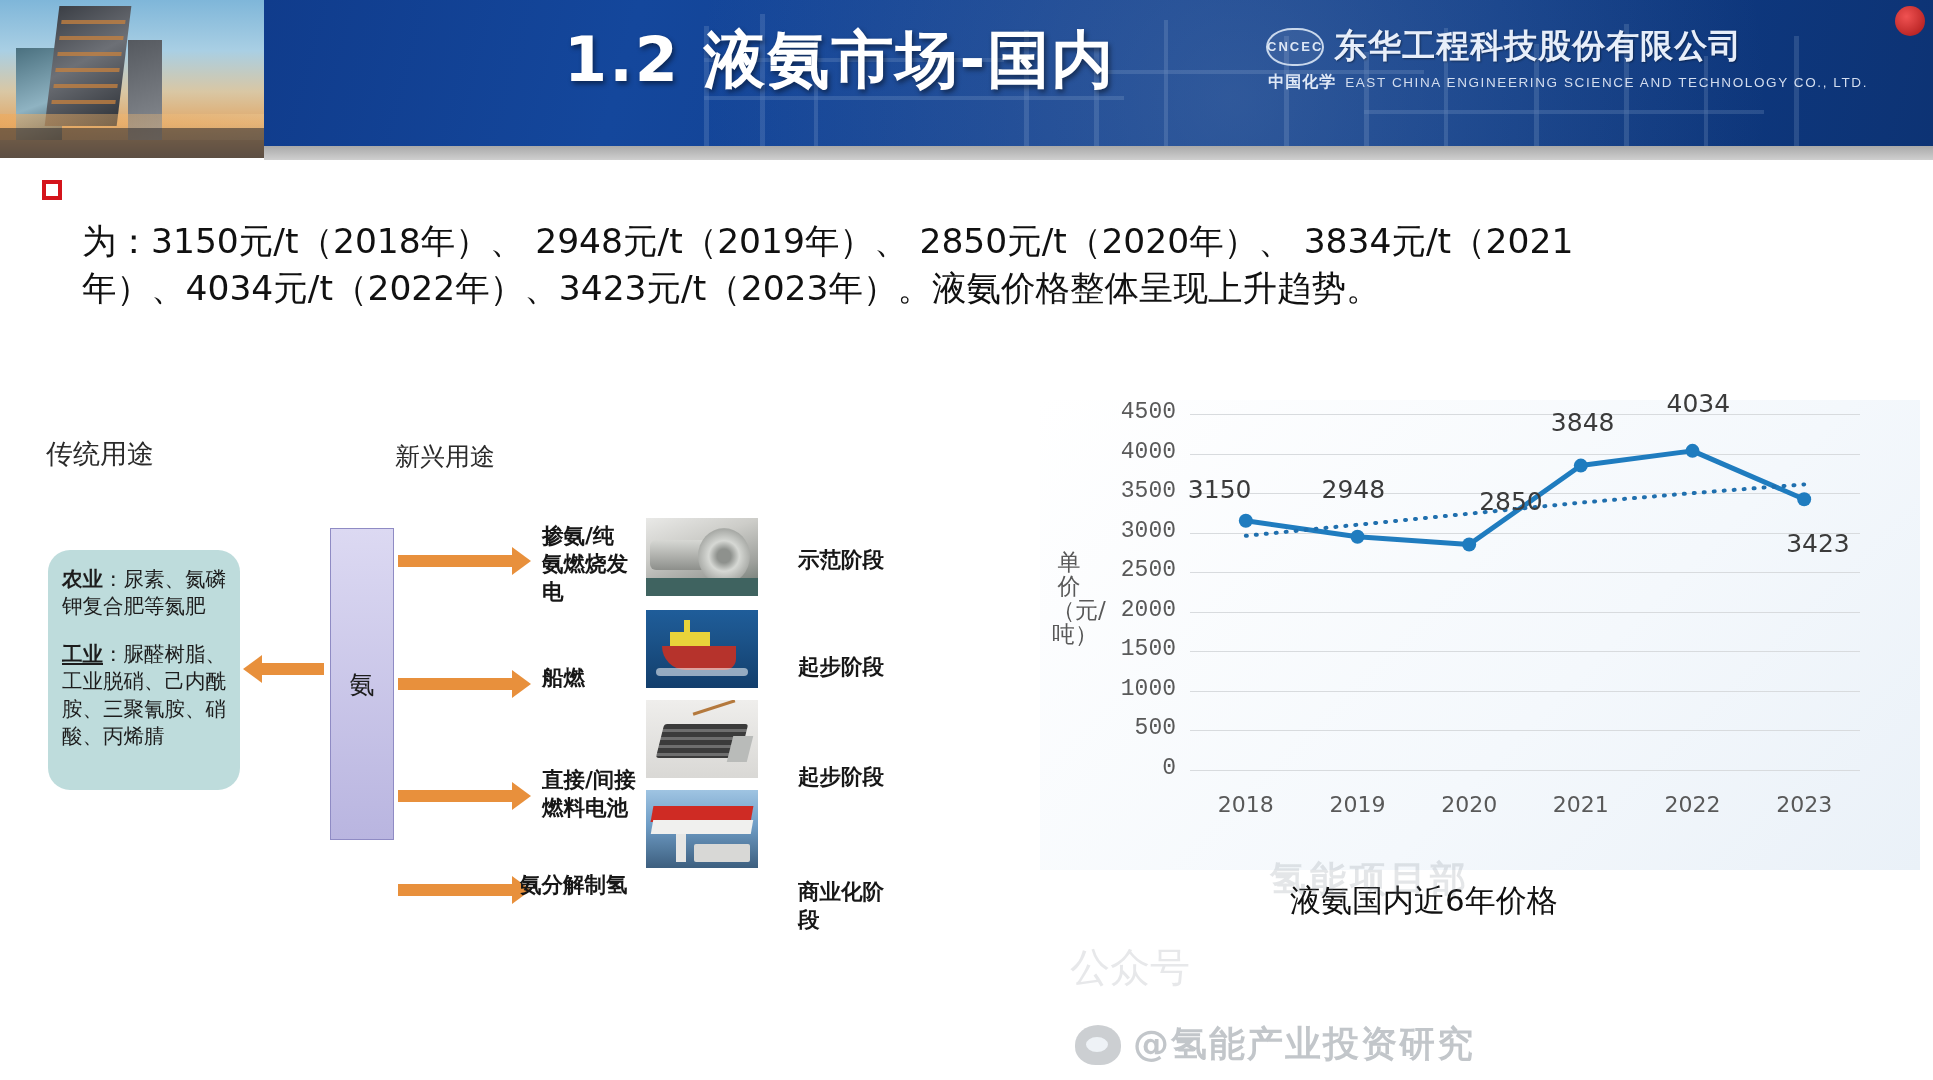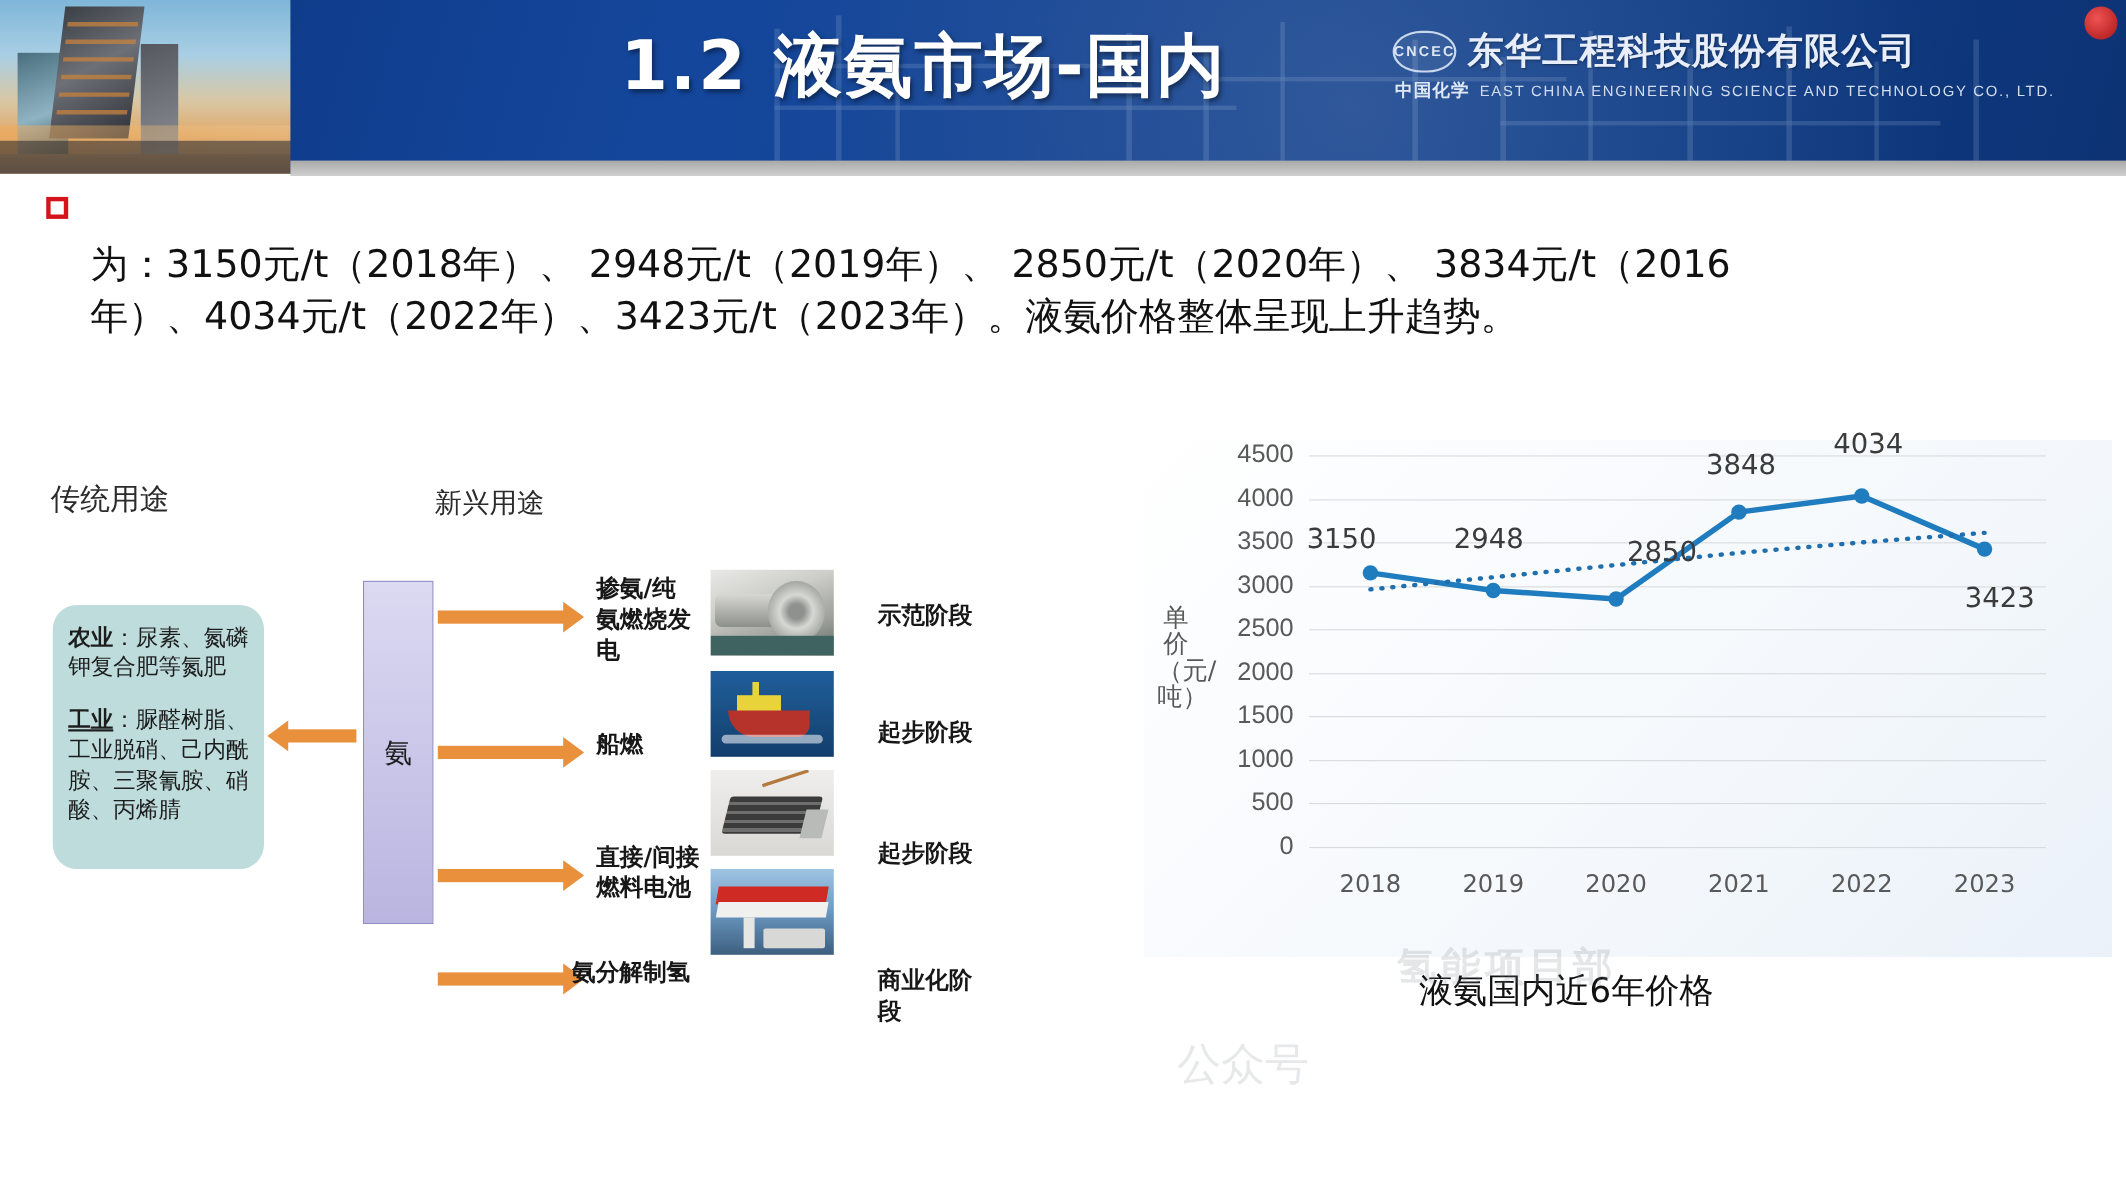--- a/index.html
+++ b/index.html
@@ -138,21 +138,21 @@
   .th-station .canopy2{position:absolute;left:6px;top:30px;width:100px;height:14px;background:#f0f0ee;transform:skewX(-10deg);}
   .th-station .pillar{position:absolute;left:30px;top:44px;width:10px;height:28px;background:#e6e6e4;}
   .th-station .truck{position:absolute;left:48px;top:54px;width:56px;height:18px;background:#d8d8d6;border-radius:2px;}
 
   
   .chart{position:absolute;left:1040px;top:400px;width:880px;height:470px;
     background:linear-gradient(135deg,#ffffff 0%,#f4f8fc 60%,#eaf1f8 100%);}
   .c-plot{position:absolute;left:150px;top:14px;width:670px;height:356px;}
   .gridline{position:absolute;left:0;width:100%;height:1px;background:#d8dbde;}
   .ylab{position:absolute;right:0;width:86px;text-align:right;
-    font-size:23px;color:#595959;font-family:Liberation Sans, sans-serif;}
+    font-size:23px;color:#595959;font-family:Liberation Mono, monospace;}
   .xlab{position:absolute;font-size:22px;color:#595959;text-align:center;width:90px;
     font-family:"DejaVu Sans","Liberation Sans",sans-serif;}
   .axis-title{
     position:absolute;left:12px;top:150px;width:34px;
     font-size:23px;color:#595959;line-height:1.05;text-align:center;
     font-family:"DejaVu Sans","Liberation Sans",sans-serif;
   }
   .dlabel{position:absolute;font-size:25px;color:#3b3b3b;white-space:nowrap;
     font-family:"DejaVu Sans","Liberation Sans",sans-serif;}
 
@@ -228,21 +228,21 @@
           <div class="logo-en">EAST CHINA ENGINEERING SCIENCE AND TECHNOLOGY CO., LTD.</div>
         </div>
       </div>
       <div class="corner-dot"></div>
     </div>
     <div class="hdr-grey-strip"></div>
   </div>
 
   <div class="para">
     <span class="bullet-sq"></span>
-    <span class="para-indent">为：3150元/t（2018年）、 2948元/t（2019年）、 2850元/t（2020年）、 3834元/t（2016</span>
+    <span class="para-indent">为：3150元/t（2018年）、 2948元/t（2019年）、 2850元/t（2020年）、 3834元/t（2021</span>
     <span class="para-indent">年）、4034元/t（2022年）、3423元/t（2023年）。液氨价格整体呈现上升趋势。</span>
   </div>
 
   <div class="diagram">
 
     <div class="d-label-trad">传统用途</div>
     <div class="d-label-new">新兴用途</div>
 
     <div class="box-trad">
       <div>
@@ -341,14 +341,18 @@
         <div class="dlabel" style="left: 360.833px; top: -6.41956px;">3848</div>
         <div class="dlabel" style="left: 476.5px; top: -25.1342px;">4034</div>
         <div class="dlabel" style="left: 596.167px; top: 115.203px;">3423</div>
       </div>
   </div>
 
   <div class="cap-right">液氨国内近6年价格</div>
 
   <div class="wm-ghost2">氢能项目部</div>
   <div class="wm-left">公众号</div>
+  <div class="wm-bar">
+    <span class="wb-icon"></span>
+    <span>@氢能产业投资研究</span>
+  </div>
 
 </div>
 
 </body></html>

